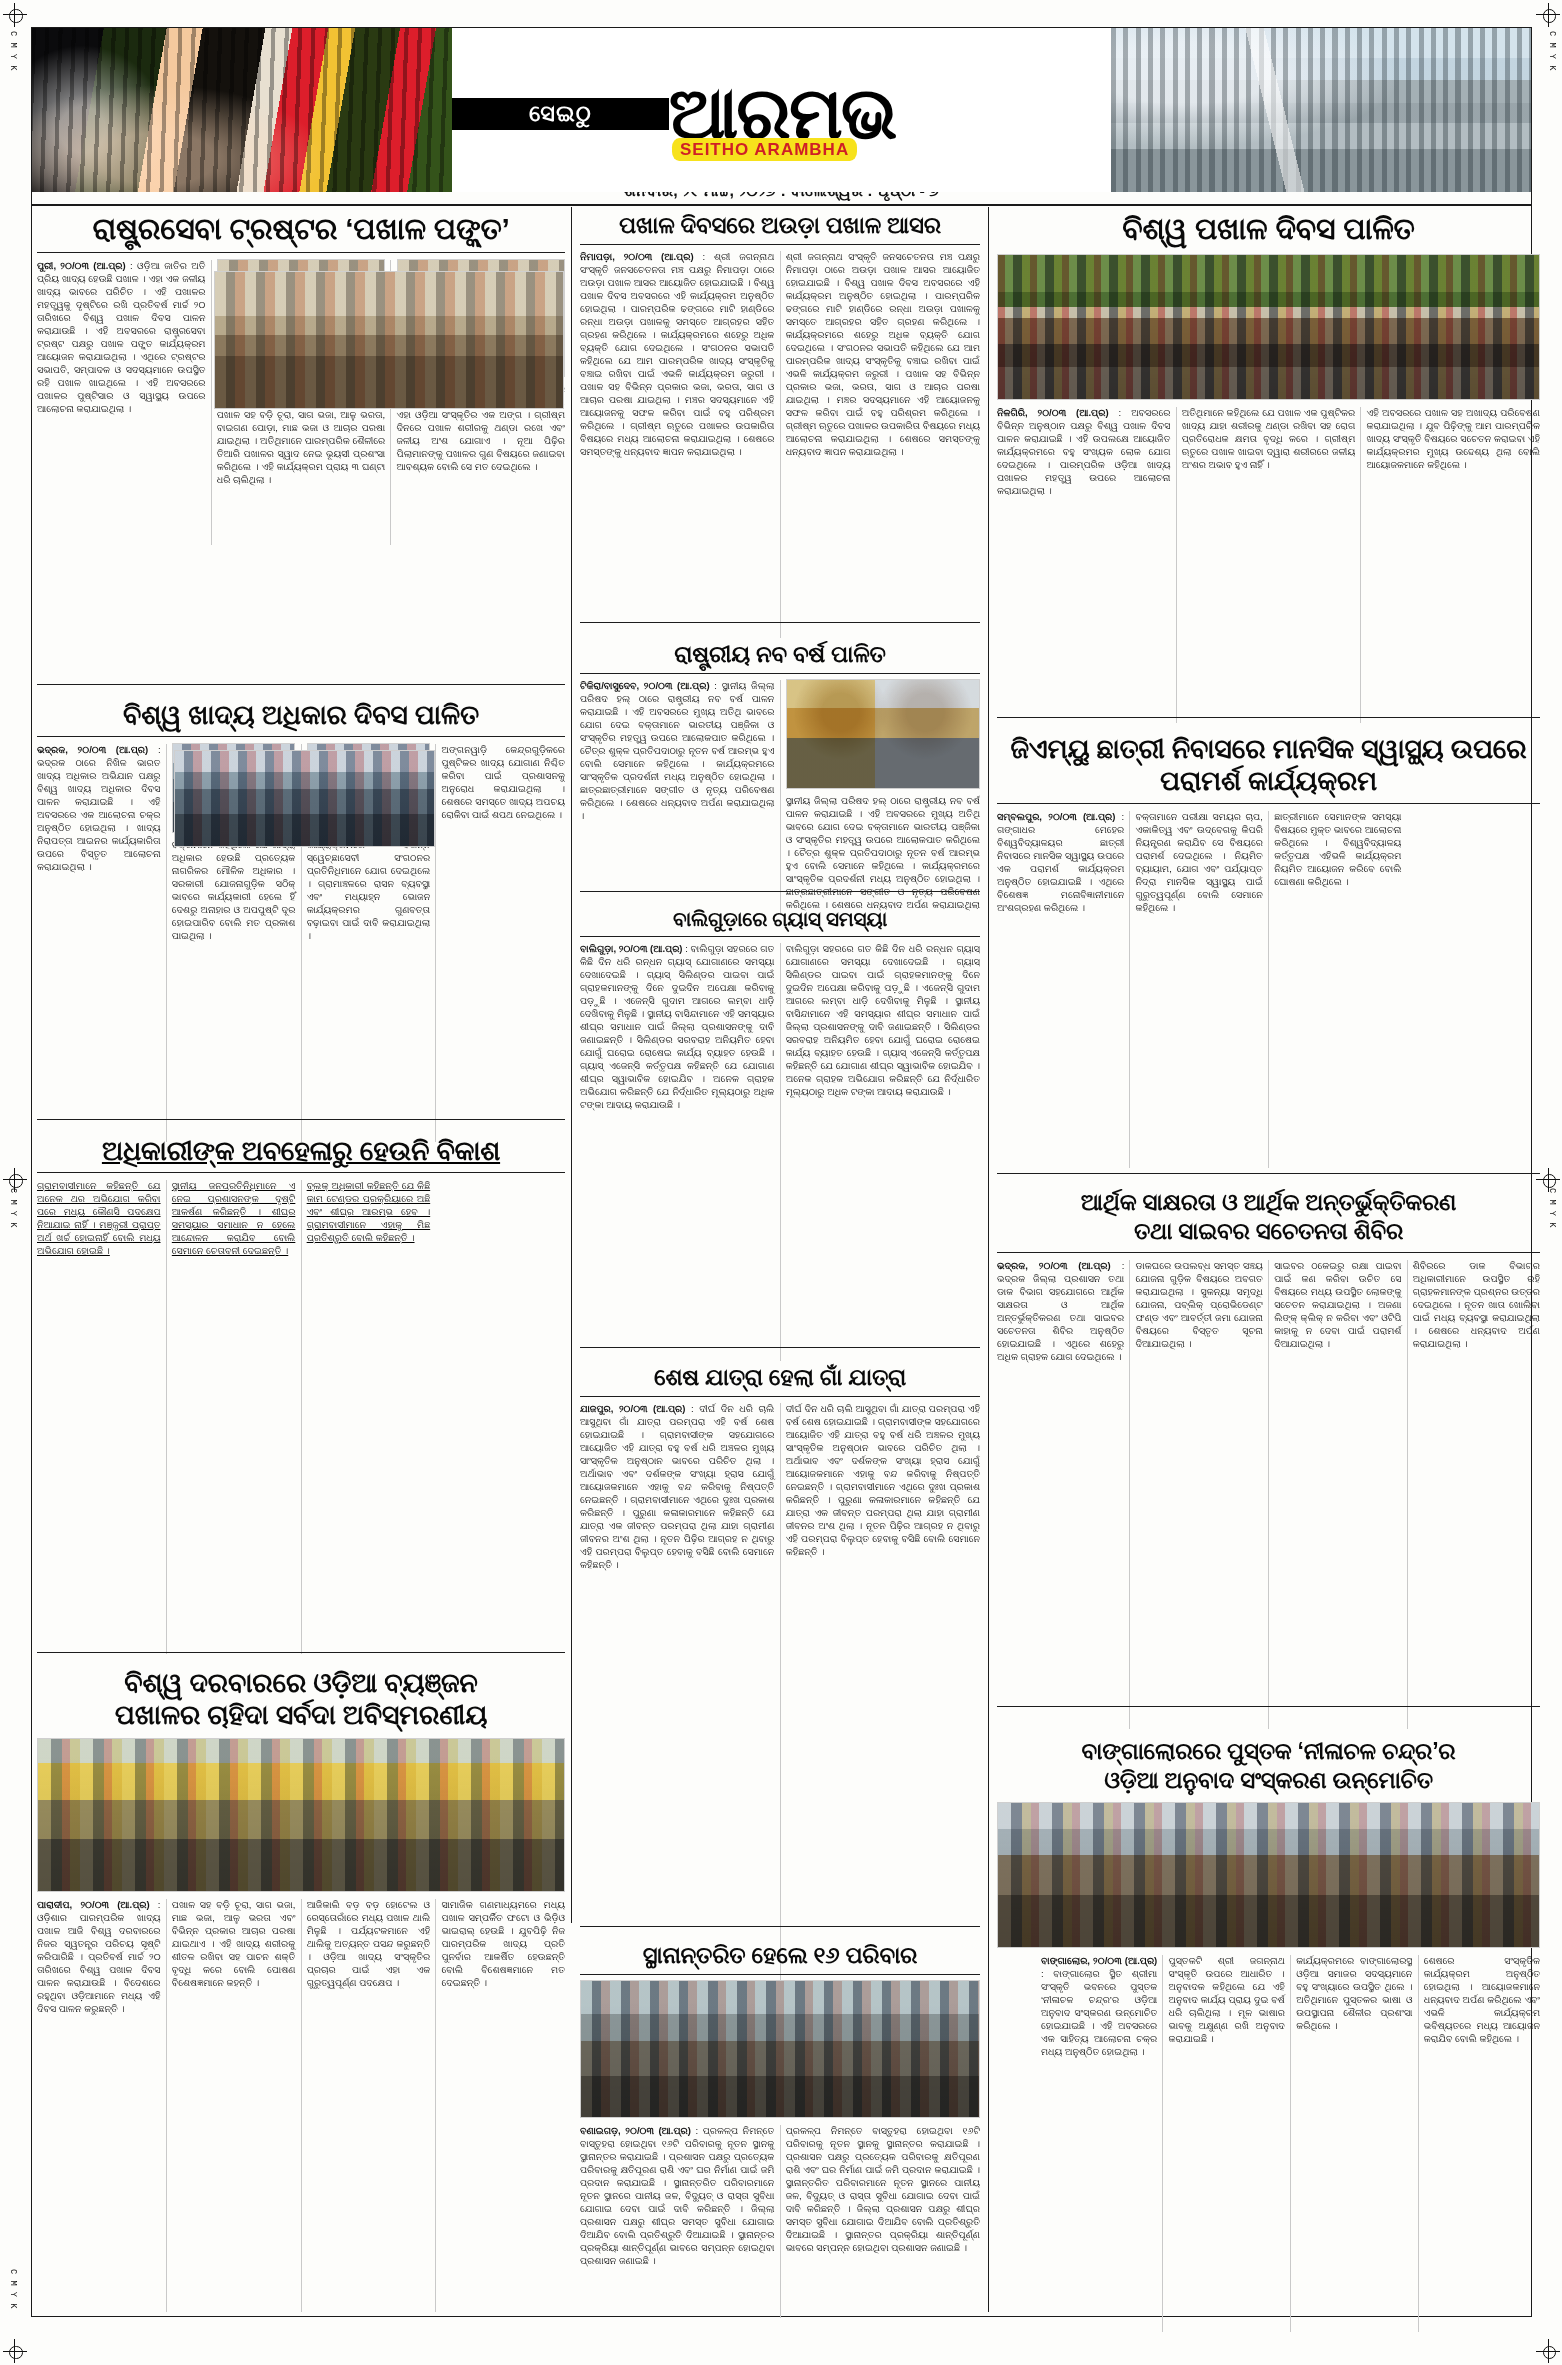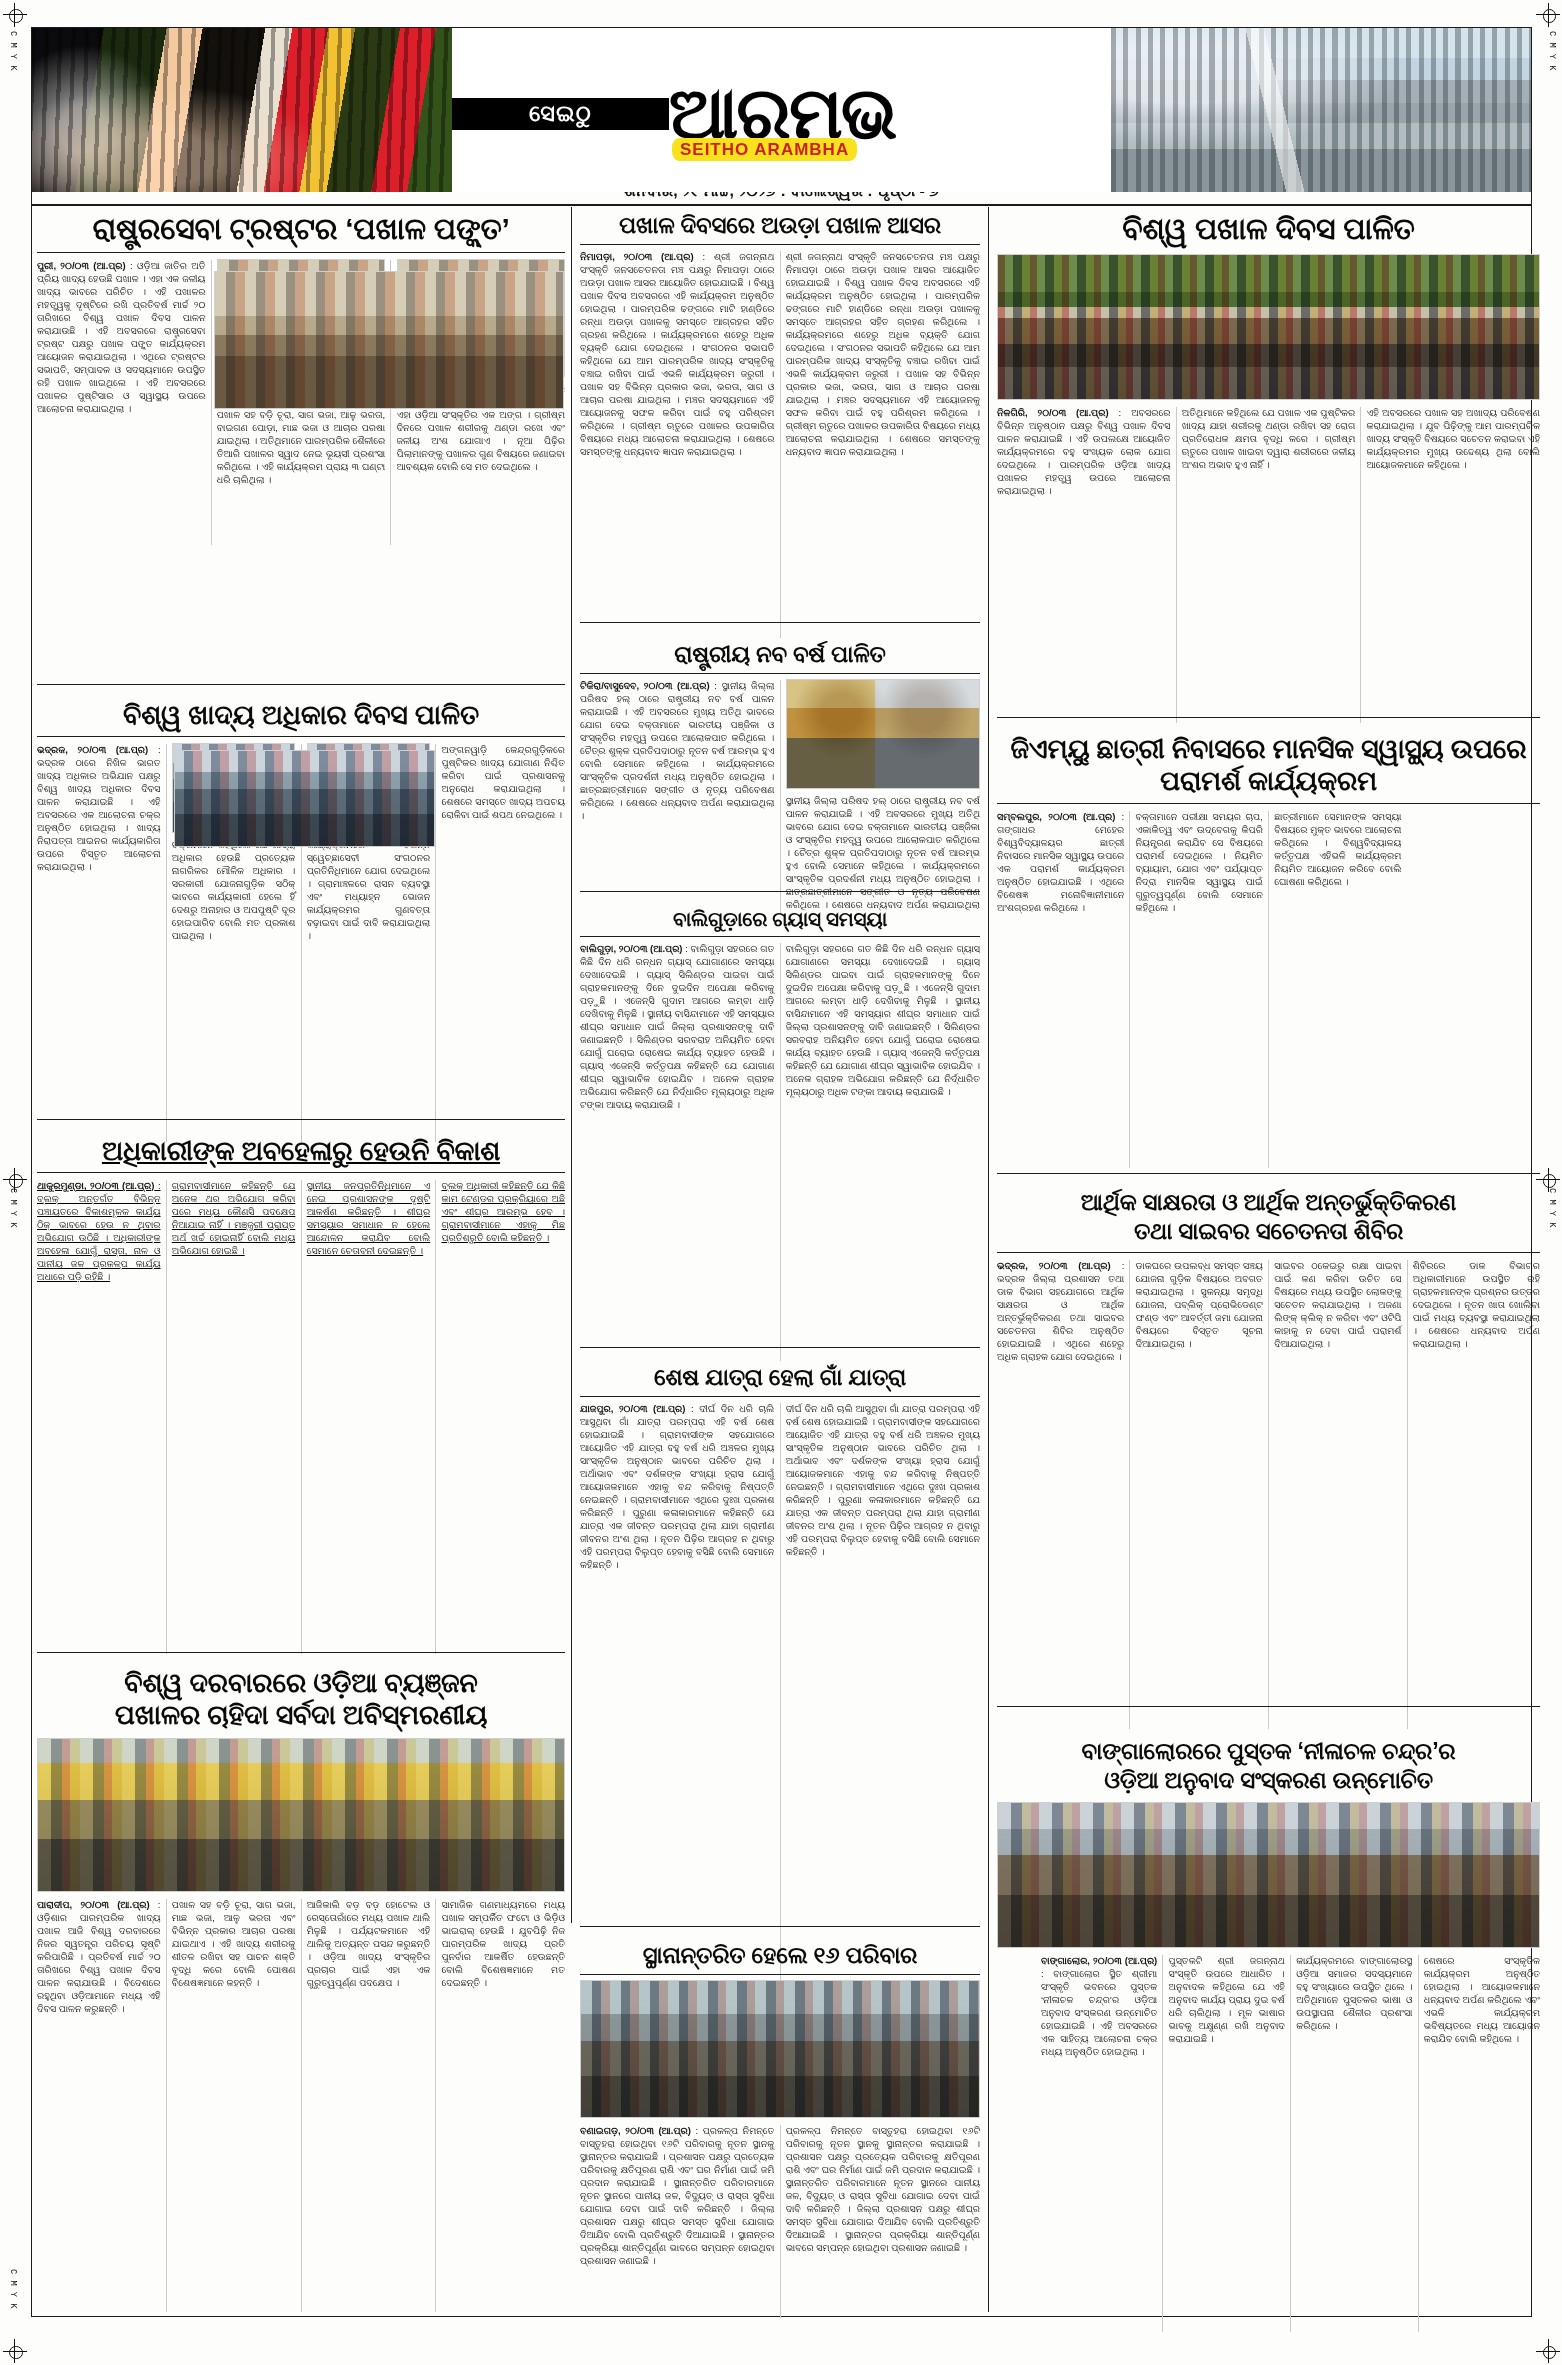--- a/index.html
+++ b/index.html
@@ -501,23 +501,20 @@
       </div>
     </div>
   </div>
   <div class="hdiv" style="left:580px; top:1347px; width:400px;"></div>
 
   <div class="col" style="left:37px; top:1135px; width:528px;text-decoration:underline;">
     <div class="hl lg">ଅଧିକାରୀଙ୍କ ଅବହେଳାରୁ ହେଉନି ବିକାଶ</div>
     <div class="hdiv" style="position:relative; margin:5.1px 0 6.1px; width:100%;"></div>
     <div class="body-grid g4" style="height:476px; overflow:hidden;">
       <div>
-        <div class="body-col"><span class="lead">ଥାକୁରମୁଣ୍ଡା, ୨୦/୦୩ (ଆ.ପ୍ର)</span> : <span>ବ୍ଲକ୍ ଅନ୍ତର୍ଗତ ବିଭିନ୍ନ ପଞ୍ଚାୟତରେ ବିକାଶମୂଳକ କାର୍ଯ୍ୟ ଠିକ୍ ଭାବରେ ହେଉ ନ ଥିବାର ଅଭିଯୋଗ ଉଠିଛି । ଅଧିକାରୀଙ୍କ ଅବହେଳା ଯୋଗୁଁ ରାସ୍ତା, ନାଳ ଓ ପାନୀୟ ଜଳ ପ୍ରକଳ୍ପ କାର୍ଯ୍ୟ ଅଧାରେ ପଡ଼ି ରହିଛି ।</span></div>
-      </div>
-      <div>
         <div class="body-col"><span>ଗ୍ରାମବାସୀମାନେ କହିଛନ୍ତି ଯେ ଅନେକ ଥର ଅଭିଯୋଗ କରିବା ପରେ ମଧ୍ୟ କୌଣସି ପଦକ୍ଷେପ ନିଆଯାଇ ନାହିଁ । ମଞ୍ଜୁରୀ ପ୍ରାପ୍ତ ଅର୍ଥ ଖର୍ଚ୍ଚ ହୋଇନାହିଁ ବୋଲି ମଧ୍ୟ ଅଭିଯୋଗ ହୋଇଛି ।</span></div>
       </div>
       <div>
         <div class="body-col"><span>ସ୍ଥାନୀୟ ଜନପ୍ରତିନିଧିମାନେ ଏ ନେଇ ପ୍ରଶାସନଙ୍କ ଦୃଷ୍ଟି ଆକର୍ଷଣ କରିଛନ୍ତି । ଶୀଘ୍ର ସମସ୍ୟାର ସମାଧାନ ନ ହେଲେ ଆନ୍ଦୋଳନ କରାଯିବ ବୋଲି ସେମାନେ ଚେତାବନୀ ଦେଇଛନ୍ତି ।</span></div>
       </div>
       <div>
         <div class="body-col"><span>ବ୍ଲକ୍ ଅଧିକାରୀ କହିଛନ୍ତି ଯେ କିଛି କାମ ଟେଣ୍ଡର ପ୍ରକ୍ରିୟାରେ ଅଛି ଏବଂ ଶୀଘ୍ର ଆରମ୍ଭ ହେବ । ଗ୍ରାମବାସୀମାନେ ଏହାକୁ ମିଛ ପ୍ରତିଶ୍ରୁତି ବୋଲି କହିଛନ୍ତି ।</span></div>
       </div>
     </div>
   </div>

